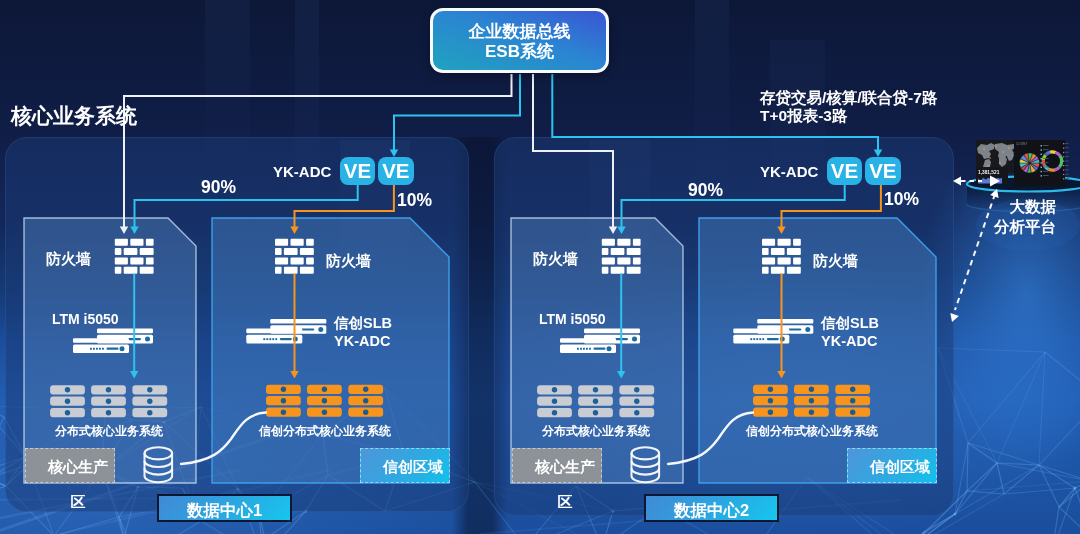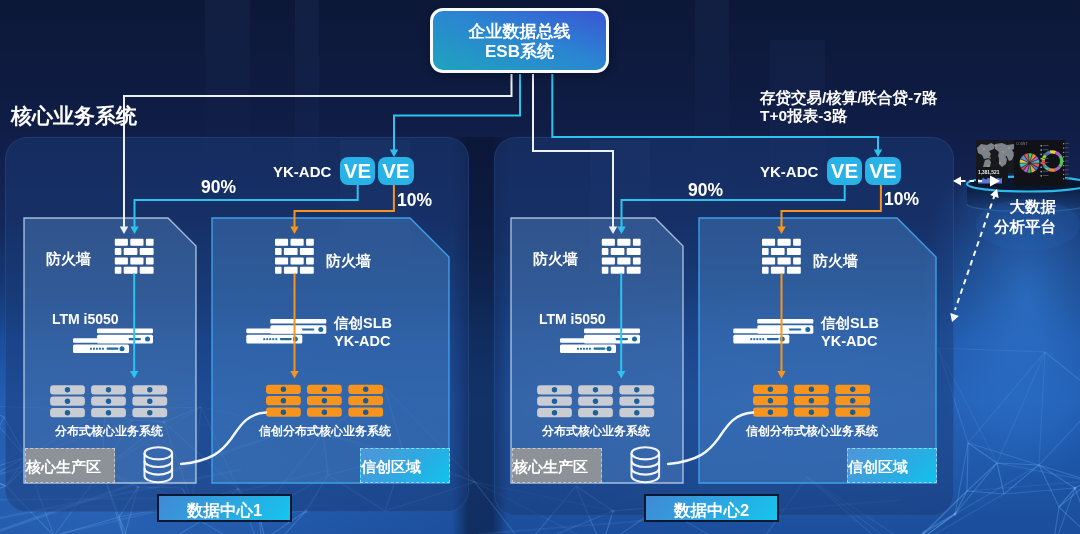--- a/index.html
+++ b/index.html
@@ -1,21 +1,21 @@
 <!DOCTYPE html>
 <html><head><meta charset="utf-8">
 <style>
 html,body{margin:0;padding:0;}
 #stage{position:relative;width:1080px;height:534px;overflow:hidden;font-family:"Liberation Sans",sans-serif;
 background:linear-gradient(180deg,#0d1838 0%,#0f1c43 20%,#11204c 30%,#13285a 42%,#153a76 54%,#1a4c9a 64%,#1e58ac 75%,#1d55a6 88%,#1b4e9c 100%);}
 .glow1{position:absolute;left:-80px;top:300px;width:600px;height:300px;background:radial-gradient(ellipse at 30% 70%,rgba(70,140,230,0.30),transparent 65%);}
 .glow2{position:absolute;left:450px;top:270px;width:700px;height:280px;background:radial-gradient(ellipse at 50% 45%,rgba(80,150,240,0.25),transparent 65%);}
 .bigpanel{position:absolute;border-radius:22px;background:rgba(25,58,118,0.50);border:1px solid rgba(130,190,255,0.10);}
 .t{position:absolute;color:#fff;font-weight:bold;white-space:nowrap;}
-.lab{position:absolute;width:90px;height:35px;line-height:35px;color:#fff;font-weight:bold;font-size:15px;box-sizing:border-box;border:1px dashed rgba(255,255,255,0.50);}
+.lab{position:absolute;width:90px;height:35px;line-height:35px;text-align:center;color:#fff;font-weight:bold;font-size:15px;box-sizing:border-box;border:1px dashed rgba(255,255,255,0.50);padding-left:16px;}
 .grey{background:#8d9298;}
 .blue{background:linear-gradient(135deg,#4f95d9 0%,#2fa9e2 55%,#10c2ec 100%);}
 .dcbadge{position:absolute;width:135px;height:28px;line-height:28px;text-align:center;color:#fff;font-weight:bold;font-size:16.5px;box-sizing:border-box;border:2px solid #0c1733;background:linear-gradient(135deg,#4189d4 0%,#2aa8e2 55%,#16c6ee 100%);}
 .ve{position:absolute;width:35.5px;height:27.5px;line-height:27.5px;text-align:center;color:#fff;font-weight:bold;font-size:20.5px;background:#29b2e6;border-radius:8px;}
 .esb{position:absolute;left:430px;top:8px;width:179px;height:65px;border-radius:13px;border:3px solid rgba(255,255,255,0.97);background:linear-gradient(to top right,#1fa3be 0%,#2b84d2 55%,#3a55d4 100%);box-sizing:border-box;color:#fff;font-weight:bold;font-size:17px;text-align:center;line-height:19.5px;padding-top:11px;box-shadow:0 3px 10px rgba(0,0,0,0.30);}
 svg{position:absolute;left:0;top:0;}
 </style></head>
 <body>
 <div id="stage">
 <div class="glow1"></div>

